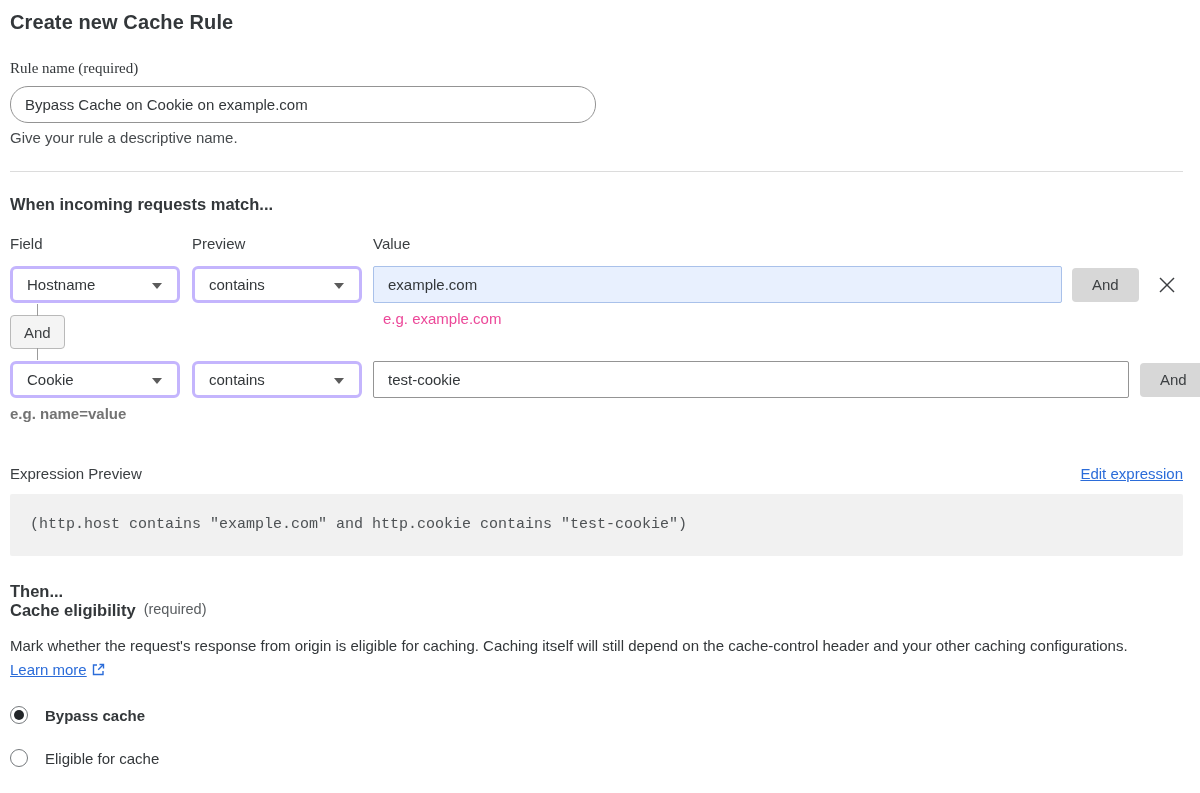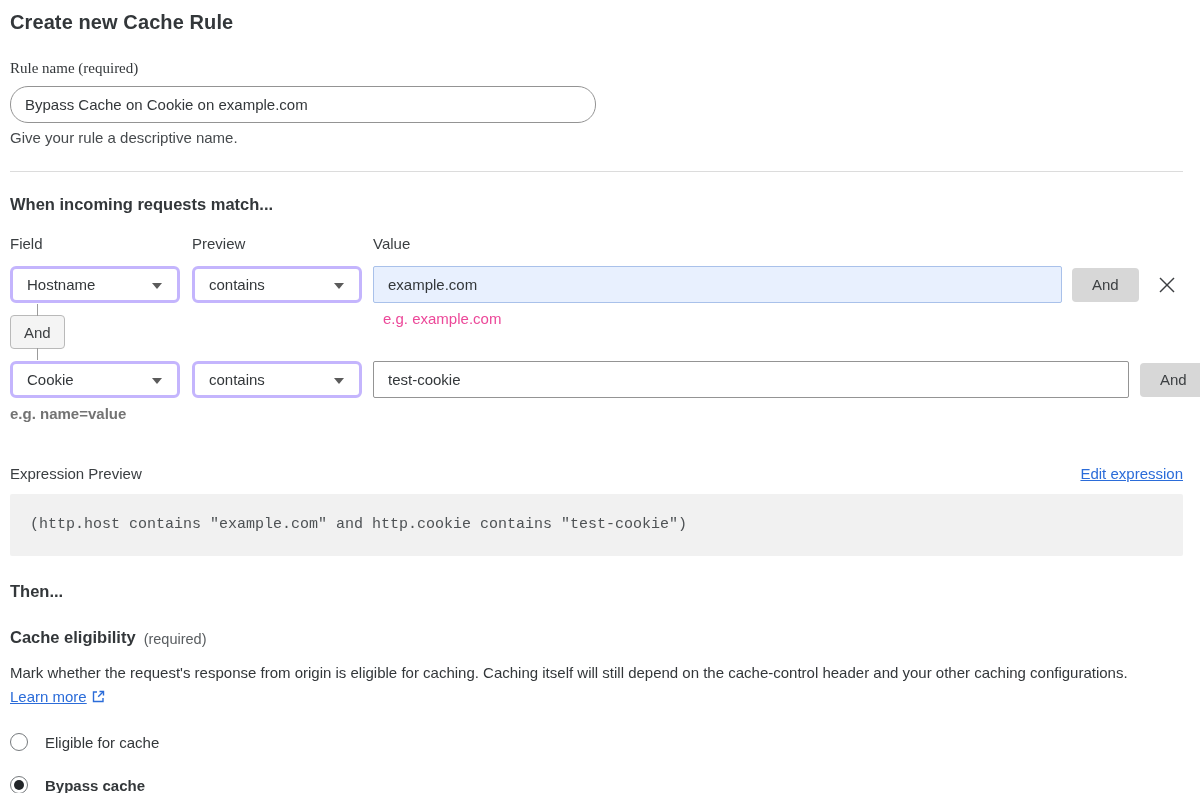--- a/index.html
+++ b/index.html
@@ -148,21 +148,21 @@
     padding: 22px 20px;
     font-family: "Liberation Mono", "DejaVu Sans Mono", monospace;
     font-size: 15px;
     line-height: 18px;
     color: #4e5255;
     white-space: pre;
   }
 
   .then-heading { margin-top: 25px; font-size: 16.5px; font-weight: bold; line-height: 20px; }
 
-  .eligibility-heading { margin-top: 27px; display: flex; align-items: flex-end; }
+  .eligibility-heading { display: flex; align-items: flex-start; }
   .eligibility-heading .h { font-size: 16.5px; font-weight: bold; }
   .eligibility-heading .req { margin-left: 8px; font-size: 14.5px; color: #595d60; }
 
   .description {
     margin-top: 14px;
     font-size: 15px;
     line-height: 24px;
     color: #33373a;
     max-width: 1155px;
   }
@@ -273,22 +273,22 @@
     <span class="req">(required)</span>
   </div>
 
   <p class="description"><span>Mark whether the request's response from origin is eligible for caching. Caching itself will still depend on the cache-control header and your other caching configurations.</span>
     <a class="link">Learn more</a><svg class="ext-icon" width="15" height="15" viewBox="0 0 15 15">
         <path d="M6 3 H2.5 V12.5 H12 V9" fill="none" stroke="#2b6cd9" stroke-width="1.4"></path>
         <path d="M8.5 2.5 H12.5 V6.5" fill="none" stroke="#2b6cd9" stroke-width="1.4"></path>
         <line x1="12.2" y1="2.8" x2="7.2" y2="7.8" stroke="#2b6cd9" stroke-width="1.4"></line>
       </svg></p>
 
+  <div class="radio-row selected">
+    <span class="radio-circle"></span>
+    <span class="radio-label">Bypass cache</span>
+  </div>
   <div class="radio-row">
     <span class="radio-circle"></span>
     <span class="radio-label">Eligible for cache</span>
   </div>
-  <div class="radio-row selected">
-    <span class="radio-circle"></span>
-    <span class="radio-label">Bypass cache</span>
-  </div>
 
 </div>
 
 </body></html>

